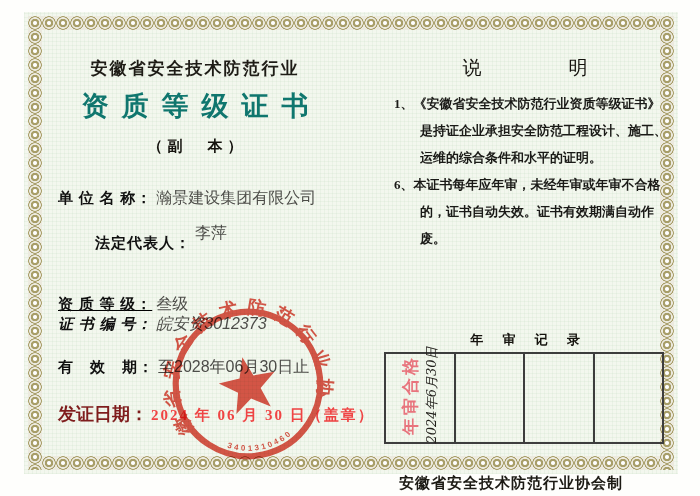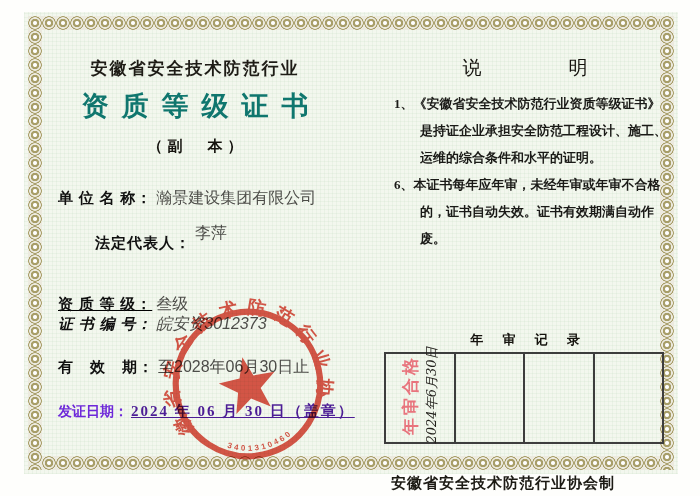--- a/index.html
+++ b/index.html
@@ -54,22 +54,22 @@
   .field{position:absolute;left:58px;white-space:nowrap;}
   .flabel{font-size:15px;font-weight:bold;color:#101010;letter-spacing:1px;}
   .fvalue{
     font-size:16px;color:#4c4c48;margin-left:4px;
     font-family:"Liberation Sans", sans-serif;
     display:inline-block;
   }
   .raised{position:relative;top:-10px;}
   .f1{top:188px;} .f2{top:233px;margin-left:37px;} .f3{top:294px;text-decoration:underline;} .f4{top:314px;font-style:italic;} .f5{top:357px;}
   .issue-row{position:absolute;left:58px;top:402px;white-space:nowrap;}
-  .issue-label{font-size:14px;font-weight:bold;color:#6d28d9;}
-  .issue-value{font-size:15px;font-weight:bold;color:#4c1d95;margin-left:3px;letter-spacing:2px;text-decoration:underline;}
+  .issue-label{font-size:18px;font-weight:bold;color:#7f1d1d;}
+  .issue-value{font-size:15px;font-weight:bold;color:#ef4444;margin-left:3px;letter-spacing:2px;}
 
   
   .seal{
     position:absolute;left:160px;top:296px;width:176px;height:176px;
     transform:rotate(-12deg);
     opacity:.85;mix-blend-mode:multiply;
   }
 
   
   .notes-title{
@@ -102,21 +102,21 @@
   }
   .stamp-pass{
     color:#e8747d;font-size:17px;font-weight:bold;letter-spacing:3px;
     font-family:"Liberation Sans", sans-serif;white-space:nowrap;
   }
   .stamp-date{
     color:#23211d;font-size:13px;font-style:italic;white-space:nowrap;
     font-family:"DejaVu Serif", serif;
   }
   .footer-text{
-    position:absolute;left:364px;top:474px;width:278px;
+    position:absolute;left:372px;top:474px;width:278px;
     text-align:center;font-size:15px;font-weight:bold;color:#1c1a14;
     letter-spacing:1px;
   }
 </style>
 </head>
 <body>
 
 <div class="page">
 
   <div class="paper">

